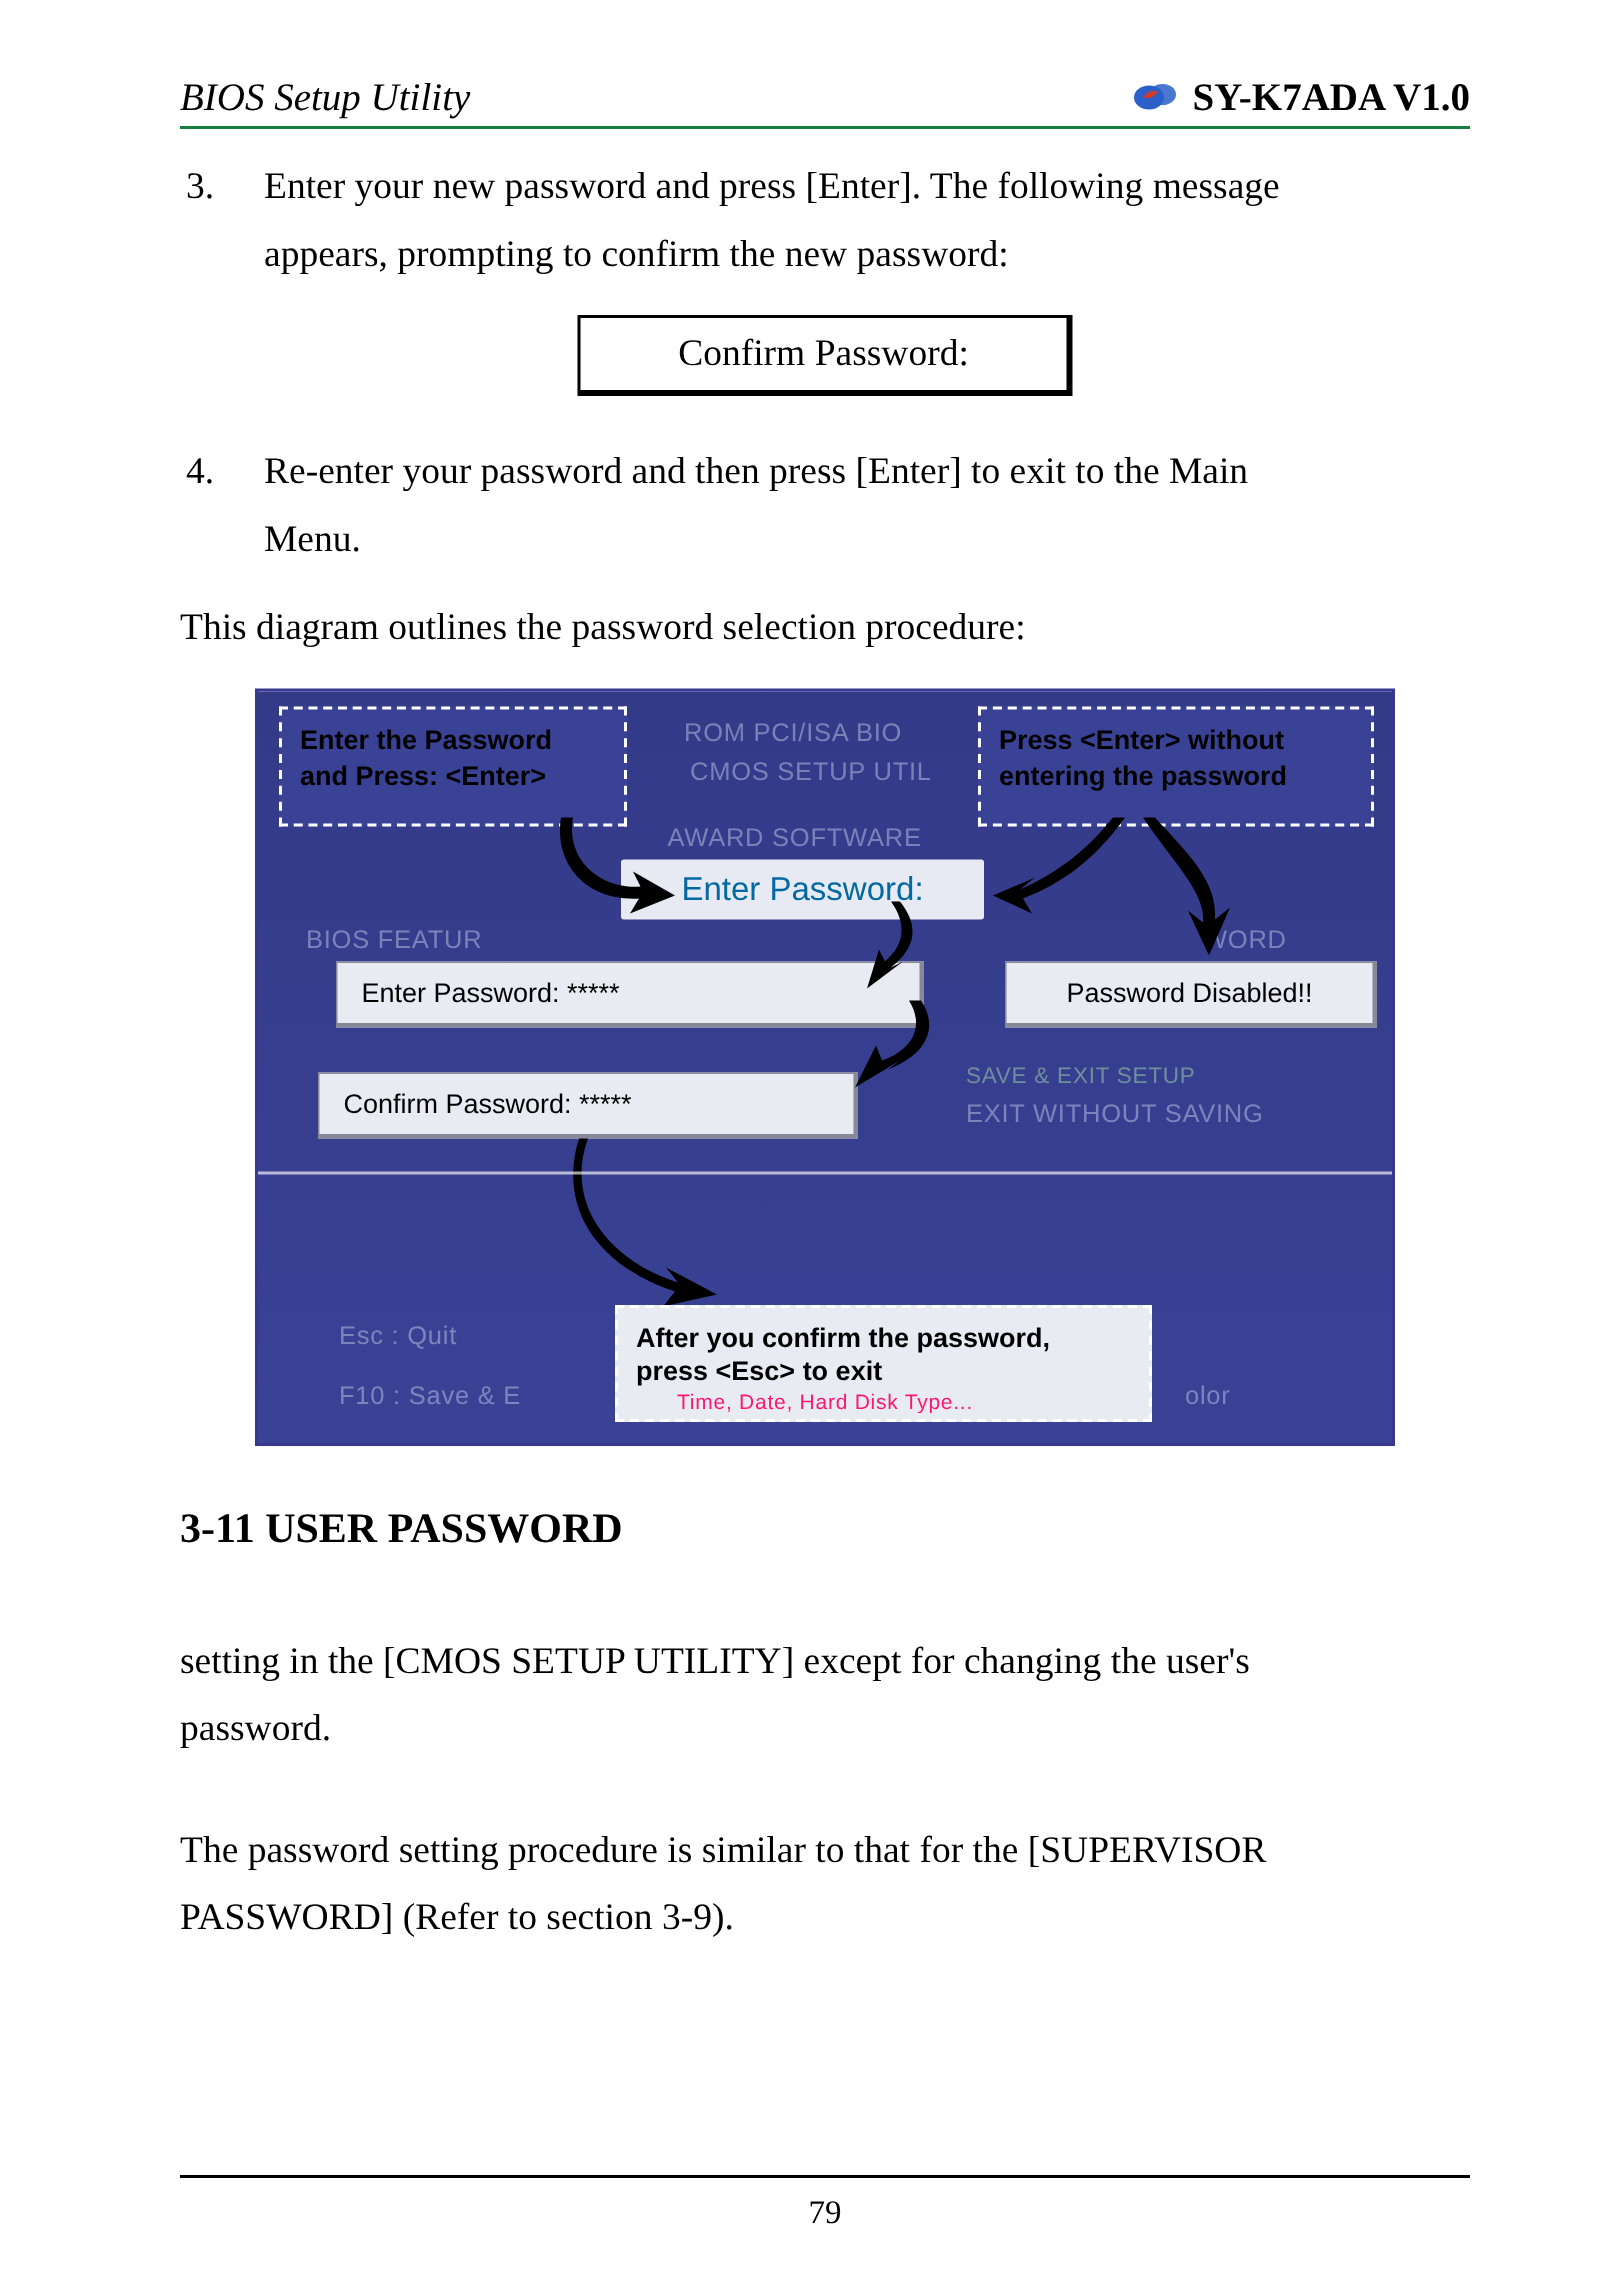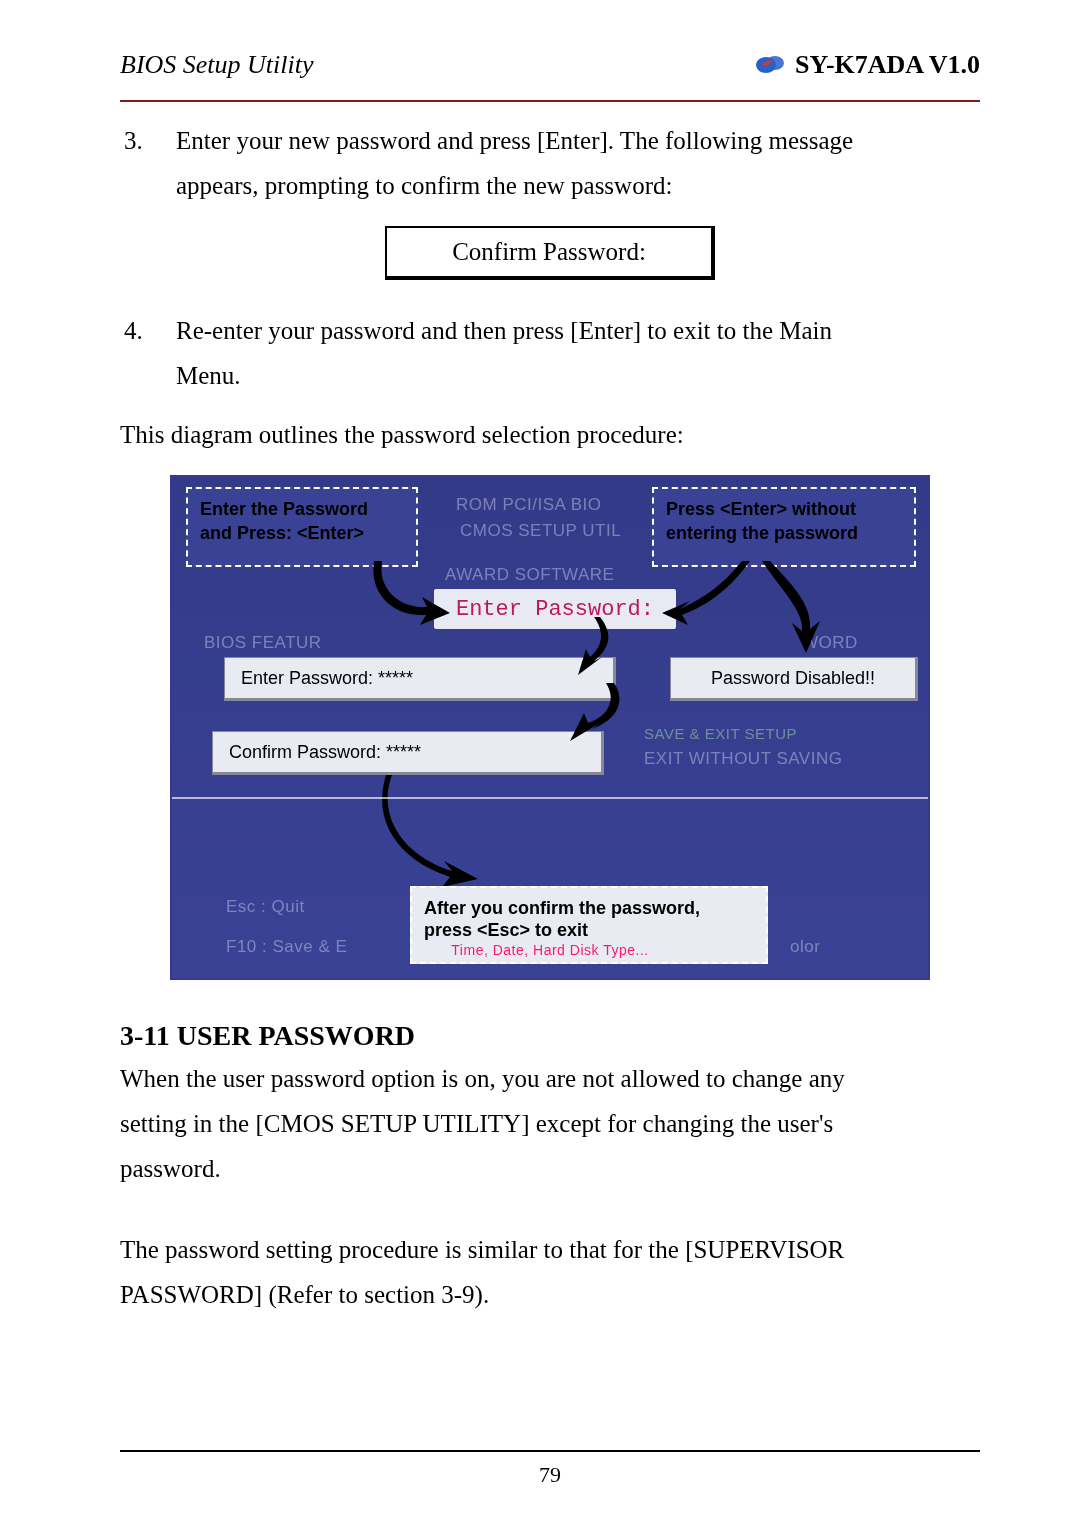--- a/index.html
+++ b/index.html
@@ -9,22 +9,22 @@
     width: 1080px;
     height: 1528px;
     padding: 50px 100px 30px 120px;
     color: #000;
     position: relative;
   }
   .header {
     display: flex;
     justify-content: space-between;
     align-items: flex-end;
-    border-bottom: 2px solid #7f1d1d;
-    padding-bottom: 20px;
+    border-bottom: 2px solid #15803d;
+    padding-bottom: 4px;
     margin-bottom: 16px;
   }
   .header-left {
     font-style: italic;
     font-size: 26px;
   }
   .header-right {
     display: flex;
     align-items: center;
     font-size: 26px;
@@ -73,40 +73,40 @@
     color:#000;
   }
   .hint-box.tl { left: 14px; top: 10px; width: 232px; height: 80px; background:#3a4296;}
   .hint-box.tr { left: 480px; top: 10px; width: 264px; height: 80px; background:#3a4296;}
   .hint-box .t1 { font-weight: bold; font-size: 18px; color:#000; line-height:1.35; }
   .hint-box.bm { left: 238px; top: 409px; width: 358px; height: 78px; background:#e8ebf2; }
   .hint-box.bm .t1 { font-weight: bold; font-size:18px; }
   .hint-box.bm .t2 { font-weight: bold; font-size:18px; }
   .enter-panel {
     position: absolute;
-    left: 262px; top: 112px;
+    left: 242px; top: 112px;
     width: 242px; height: 40px;
     background: #e7eaf3;
     border-radius: 2px;
     display:flex; align-items:center; justify-content:center;
-    font-size: 22px; color:#be185d;font-family:Liberation Mono, monospace;
+    font-size: 22px; color:#0369a1;
   }
   .field-box {
     position:absolute;
     background:#e8ebf2;
     border:1px solid #889;
     border-right-width:3px;
     border-bottom-width:3px;
     color:#000;
     font-size:18px;
     padding: 10px 16px;
     display:flex; align-items:center;
   }
   .field-box.enter { left: 52px; top: 180px; width: 392px; height: 44px; }
-  .field-box.confirm { left: 40px; top: 254px; width: 392px; height: 44px; }
+  .field-box.confirm { left: 40px; top: 254px; width: 360px; height: 44px; }
   .field-box.disabled { left: 498px; top: 180px; width: 248px; height: 44px; justify-content:center;text-align:center; }
   .divider {
     position:absolute; left:0; right:0; top: 320px; height: 2px;
     background: rgba(255,255,255,.65);
   }
   .arrow { position:absolute; pointer-events:none; }
   .arrow svg { overflow:visible; }
   .arrow path { fill:#000; }
   .arrow.curve1 { left: 200px; top: 84px; width: 80px; height: 80px; } 
   .arrow.curve2 { left: 490px; top: 84px; width: 180px; height: 80px; } 
@@ -234,21 +234,21 @@
   <div class="hint-box bm">
     <div class="t1">After you confirm the password,</div>
     <div class="t2">press &lt;Esc&gt; to exit</div>
   </div>
 
   <div class="footer-wm">Time, Date, Hard Disk Type...</div>
 </div>
 
 <h2 class="section">3-11  USER PASSWORD</h2>
 <div class="body-text">
-  <span>When the user password option is on, you are not allowed to change any</span><br>
+  <br>
   <span>setting in the [CMOS SETUP UTILITY] except for changing the user's</span><br>
   <span>password.</span>
 </div>
 <div class="body-text" style="margin-top:36px;">
   <span>The password setting procedure is similar to that for the [SUPERVISOR</span><br>
   <span>PASSWORD] (Refer to section 3-9).</span>
 </div>
 
 <div class="footer">
   <span>79</span>

